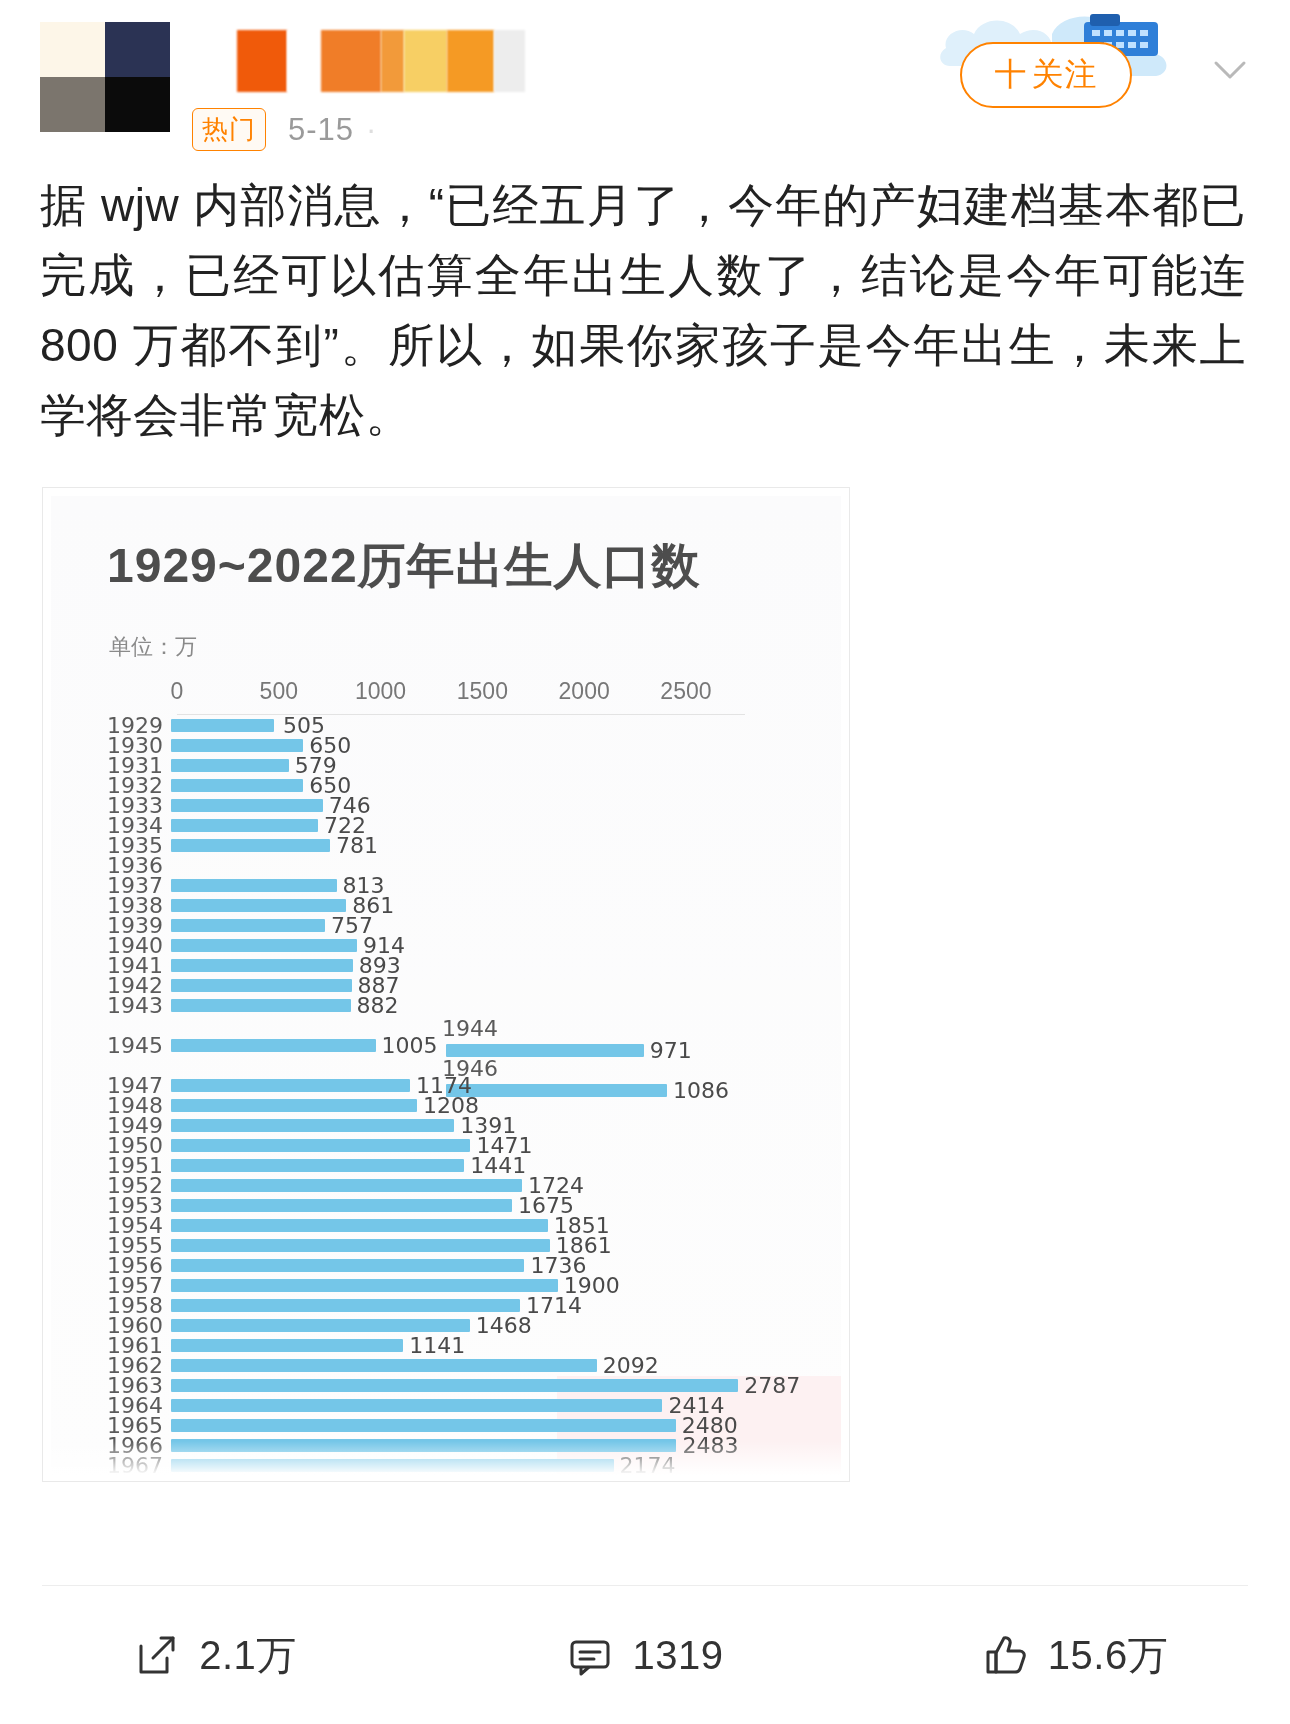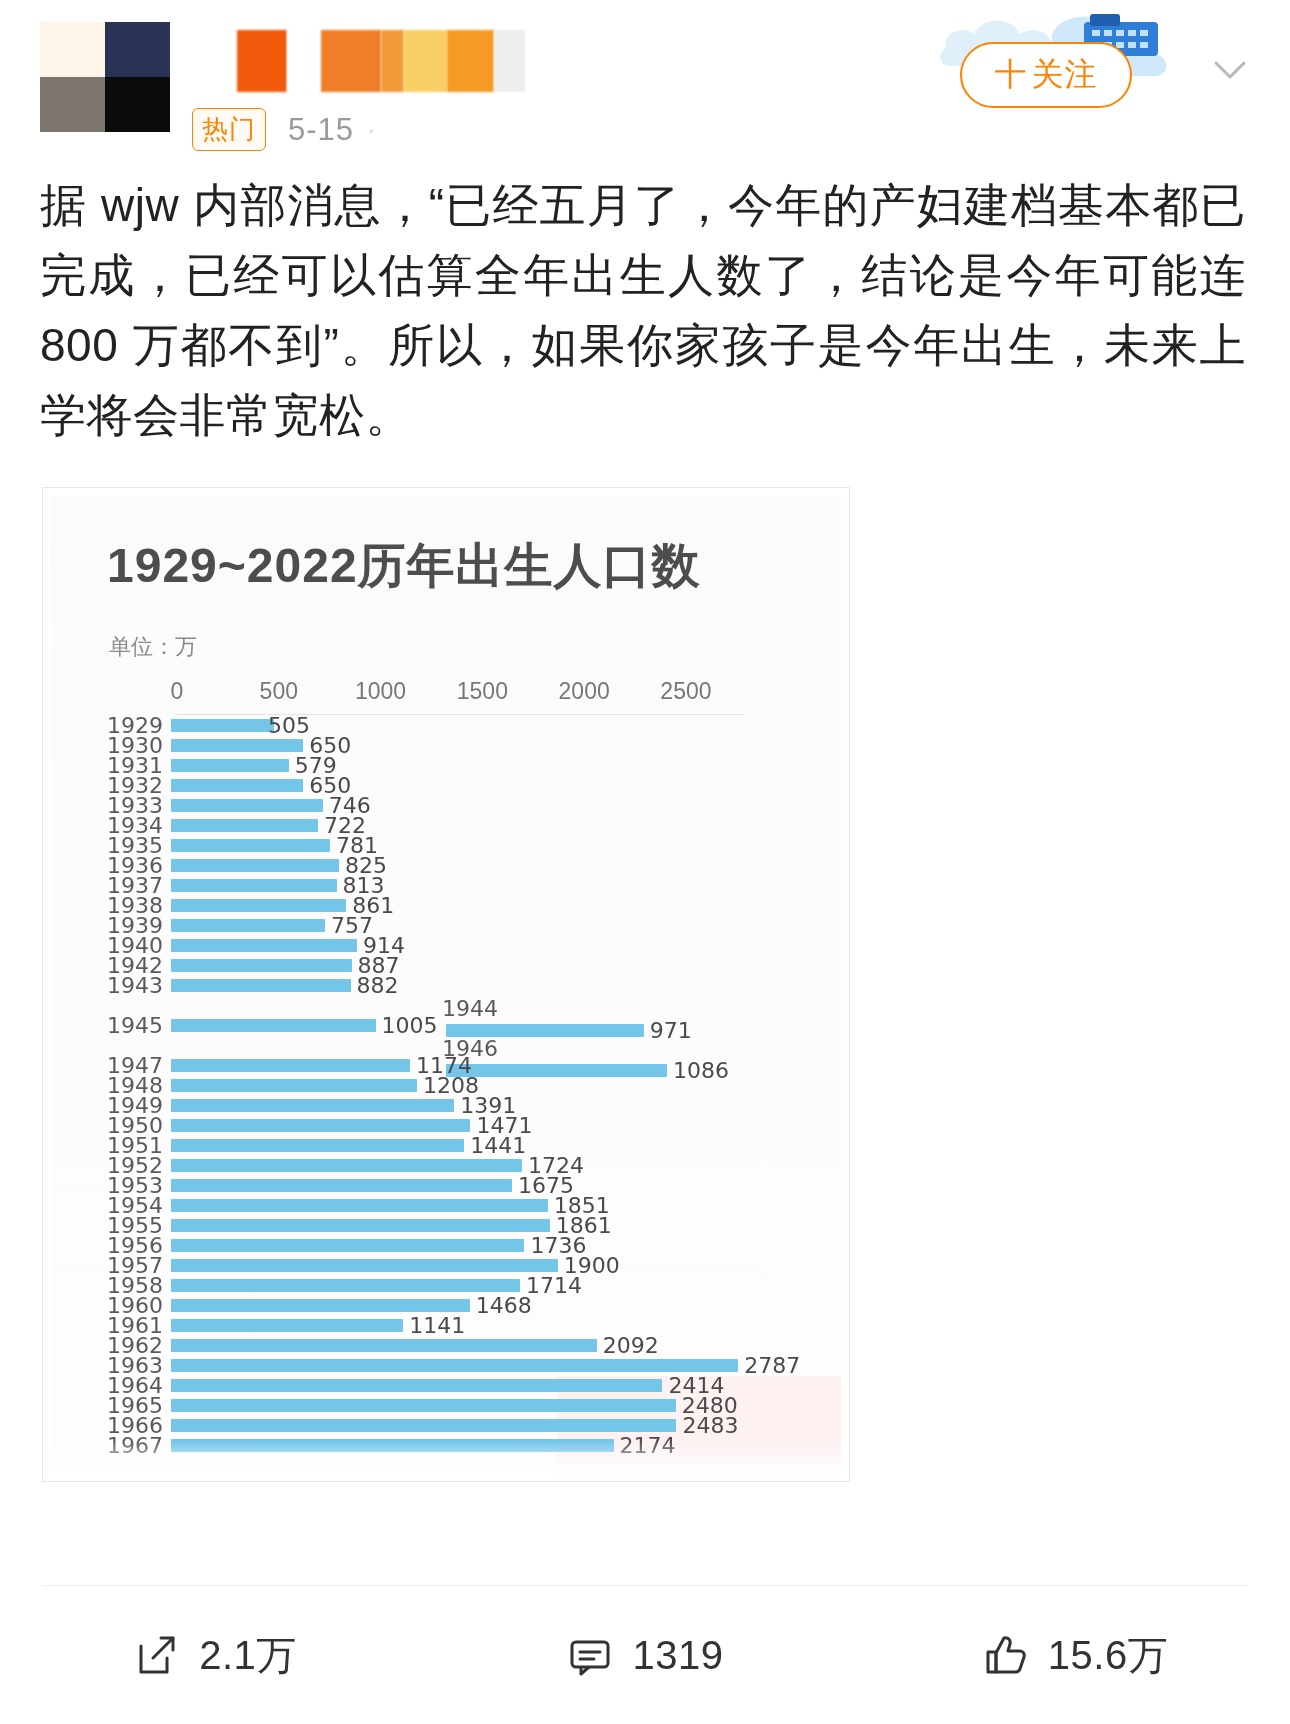--- a/index.html
+++ b/index.html
@@ -330,21 +330,21 @@
           <div class="axis-tick" style="left: 431.357px;">1500</div>
           <div class="axis-tick" style="left: 533.143px;">2000</div>
           <div class="axis-tick" style="left: 634.929px;">2500</div>
         </div>
       <div class="rows" id="rows">
           <div class="highlight-box" style="left: 506px; width: 290px; top: 660px; height: 160px;"></div>
           <div class="row" style="z-index: 2;">
             <div class="row-year">1929</div>
             <div class="row-bar-area">
               <div class="bar" style="width: 102.804px;"></div>
-              <div class="bar-label" style="left: 97px;">505</div>
+              <div class="bar-label" style="left: 112px;">505</div>
             </div>
           </div>
           <div class="row" style="z-index: 2;">
             <div class="row-year">1930</div>
             <div class="row-bar-area">
               <div class="bar" style="width: 132.321px;"></div>
               <div class="bar-label" style="left: 138.321px;">650</div>
             </div>
           </div>
           <div class="row" style="z-index: 2;">
@@ -377,24 +377,20 @@
           </div>
           <div class="row" style="z-index: 2;">
             <div class="row-year">1935</div>
             <div class="row-bar-area">
               <div class="bar" style="width: 158.989px;"></div>
               <div class="bar-label" style="left: 164.989px;">781</div>
             </div>
           </div>
           <div class="row" style="z-index: 2;">
             <div class="row-year">1936</div>
-            <div class="row-bar-area">
-              <div class="bar" style="width: 167.946px;"></div>
-              <div class="bar-label" style="left: 173.946px;">825</div>
-            </div>
           </div>
           <div class="row" style="z-index: 2;">
             <div class="row-year">1937</div>
             <div class="row-bar-area">
               <div class="bar" style="width: 165.504px;"></div>
               <div class="bar-label" style="left: 171.504px;">813</div>
             </div>
           </div>
           <div class="row" style="z-index: 2;">
             <div class="row-year">1938</div>
@@ -408,20 +404,27 @@
             <div class="row-bar-area">
               <div class="bar" style="width: 154.104px;"></div>
               <div class="bar-label" style="left: 160.104px;">757</div>
             </div>
           </div>
           <div class="row" style="z-index: 2;">
             <div class="row-year">1940</div>
             <div class="row-bar-area">
               <div class="bar" style="width: 186.064px;"></div>
               <div class="bar-label" style="left: 192.064px;">914</div>
+            </div>
+          </div>
+          <div class="row" style="z-index: 2;">
+            <div class="row-year">1941</div>
+            <div class="row-bar-area">
+              <div class="bar" style="width: 181.789px;"></div>
+              <div class="bar-label" style="left: 187.789px;">893</div>
             </div>
           </div>
           <div class="row" style="z-index: 2;">
             <div class="row-year">1942</div>
             <div class="row-bar-area">
               <div class="bar" style="width: 180.568px;"></div>
               <div class="bar-label" style="left: 186.568px;">887</div>
             </div>
           </div>
           <div class="row" style="z-index: 2;">

